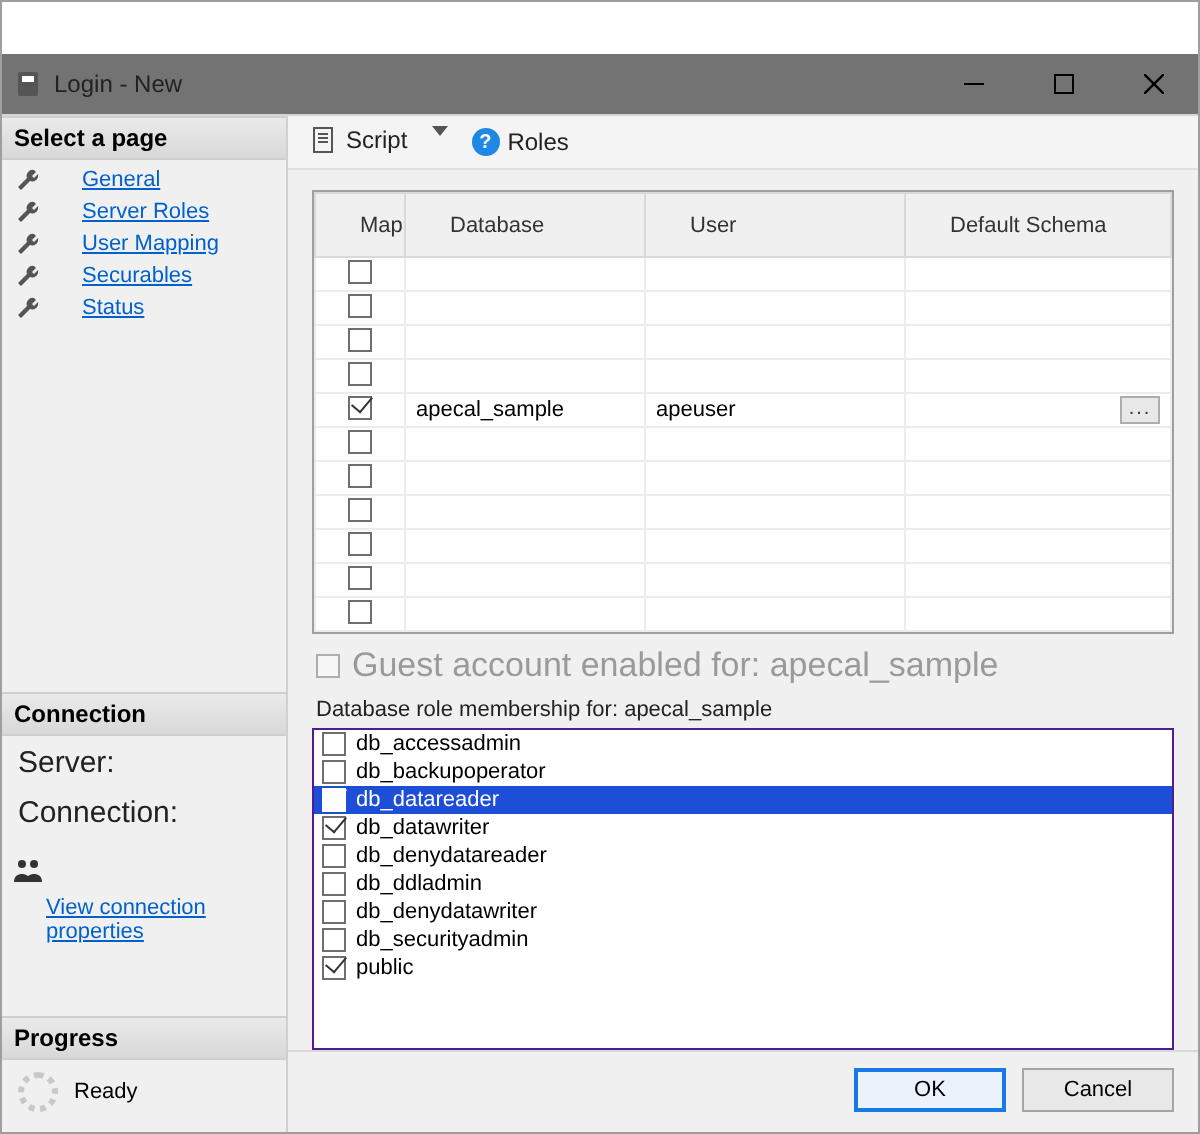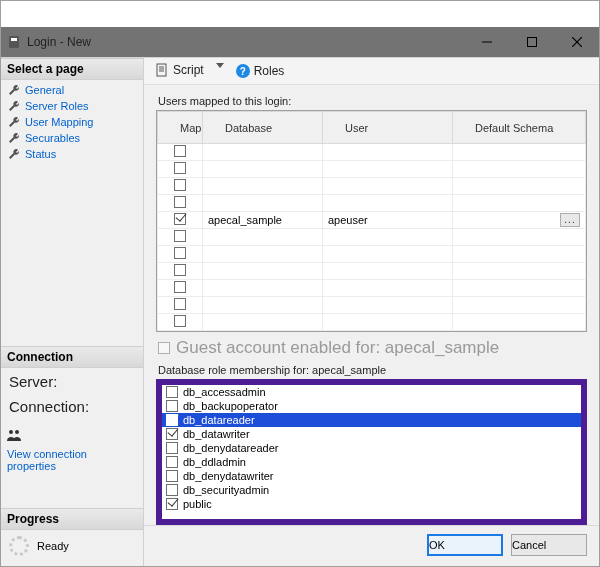--- a/index.html
+++ b/index.html
@@ -22,21 +22,21 @@
 
   
   .leftpane { width: 142px; background: #f0f0f0; display:flex; flex-direction:column; }
   .section-header {
     font-weight: bold; font-size: 12px; padding: 3px 6px; color:#000;
     background: linear-gradient(#eaeaea, #d8d8d8); border-top:1px solid #cfcfcf; border-bottom:1px solid #cfcfcf;
   }
   .nav-list { padding: 2px 0 6px 0; }
   .nav-item { display:flex; align-items:center; padding: 1px 6px; gap:4px; }
   .nav-icon { width:14px; height:14px; display:flex; align-items:center; justify-content:center; color:#555;}
-  .link { color: #0061cc; font-size:11px; }
+  .link { color: #0061cc; text-decoration: underline; font-size:11px;margin-left:16px; }
   .left-spacer { flex:1; }
   .conn-block { padding: 5px 8px; font-size:15px; color:#222; }
   .conn-block .row { margin-bottom: 8px; }
   .conn-people { display:flex; align-items:flex-start; gap:6px; padding: 0 6px 6px 6px; flex-direction: column; }
 
   
   .progress-row { display:flex; align-items:center; gap:8px; padding: 6px 8px 10px 8px; }
   .spinner { width:20px; height:20px; border:3px dotted #c8c8c8; border-radius:50%; }
 
   
@@ -59,29 +59,29 @@
   .grid .user-col { width:130px; }
   .grid .schema-col { }
   .chk { width:12px; height:12px; border:1px solid #6e6e6e; display:inline-block; background:#fff; position:relative;}
   .chk.checked::after { content:""; position:absolute; left:1px; top:-1px; width:9px; height:5px; border-left:1.5px solid #333; border-bottom:1.5px solid #333; transform:rotate(-50deg);}
   .chk.disabled { opacity:0.5;}
   .ellipsis-btn { width:20px; height:14px; border:1px solid #adadad; background:#e8e8e8; font-size:10px; line-height:11px; text-align:center; float:right; letter-spacing:1px; color:#333;}
 
   .guest-row { padding:6px 2px; display:flex; align-items:center; gap:6px; color:#9a9a9a; font-size:17px;}
 
   
-  .roles-wrap { border:6px solid #4c1d95; background:#fff; flex:1; min-height:0; overflow:hidden; }
+  .roles-wrap { border:1px solid #4c1d95; background:#fff; flex:1; min-height:0; overflow:hidden; }
   .role-item { display:flex; align-items:center; gap:5px; padding:0 4px; height:14px; font-size:11px;}
   .role-item.sel { background:#1d4ed8; color:#fff;}
   .role-item.sel .chk { border-color:#fff;}
   .role-item.sel .chk.checked::after { border-color:#fff;}
 
   
   .button-row { padding: 8px 12px 10px 0; display:flex; justify-content:flex-end; gap:8px; background:#f0f0f0; border-top:1px solid #d9d9d9;}
-  .dlg-btn { width:76px; height:22px; border:1px solid #a5a5a5; background:#e8e8e8; font-size:11px; display:flex; align-items:center; justify-content:flex-start;}
+  .dlg-btn { width:76px; height:22px; border:1px solid #a5a5a5; background:#e8e8e8; font-size:11px; display:flex; align-items:center; justify-content:center;}
   .dlg-btn.default { border:2px solid #1a7ae5; background:#eaf2fc;}
 </style>
 </head>
 <body>
 
 <div class="window">
 
   <div class="titlebar">
     <span class="win-icon">
       <svg width="12" height="14" viewBox="0 0 12 14">
@@ -197,21 +197,20 @@
           <span style="width:4px"></span>
           <span class="tool-drop"></span>
         </div>
         <div class="tool-btn">
           <span class="help-icon">?</span>
           <span>Roles</span>
         </div>
       </div>
 
       <div class="content">
-        <div class="caption">Users mapped to this login:</div>
         <div class="grid-wrap">
           <table class="grid">
             <thead>
               <tr>
                 <th class="map-col">Map</th>
                 <th class="db-col">Database</th>
                 <th class="user-col">User</th>
                 <th class="schema-col">Default Schema</th>
               </tr>
             </thead>

